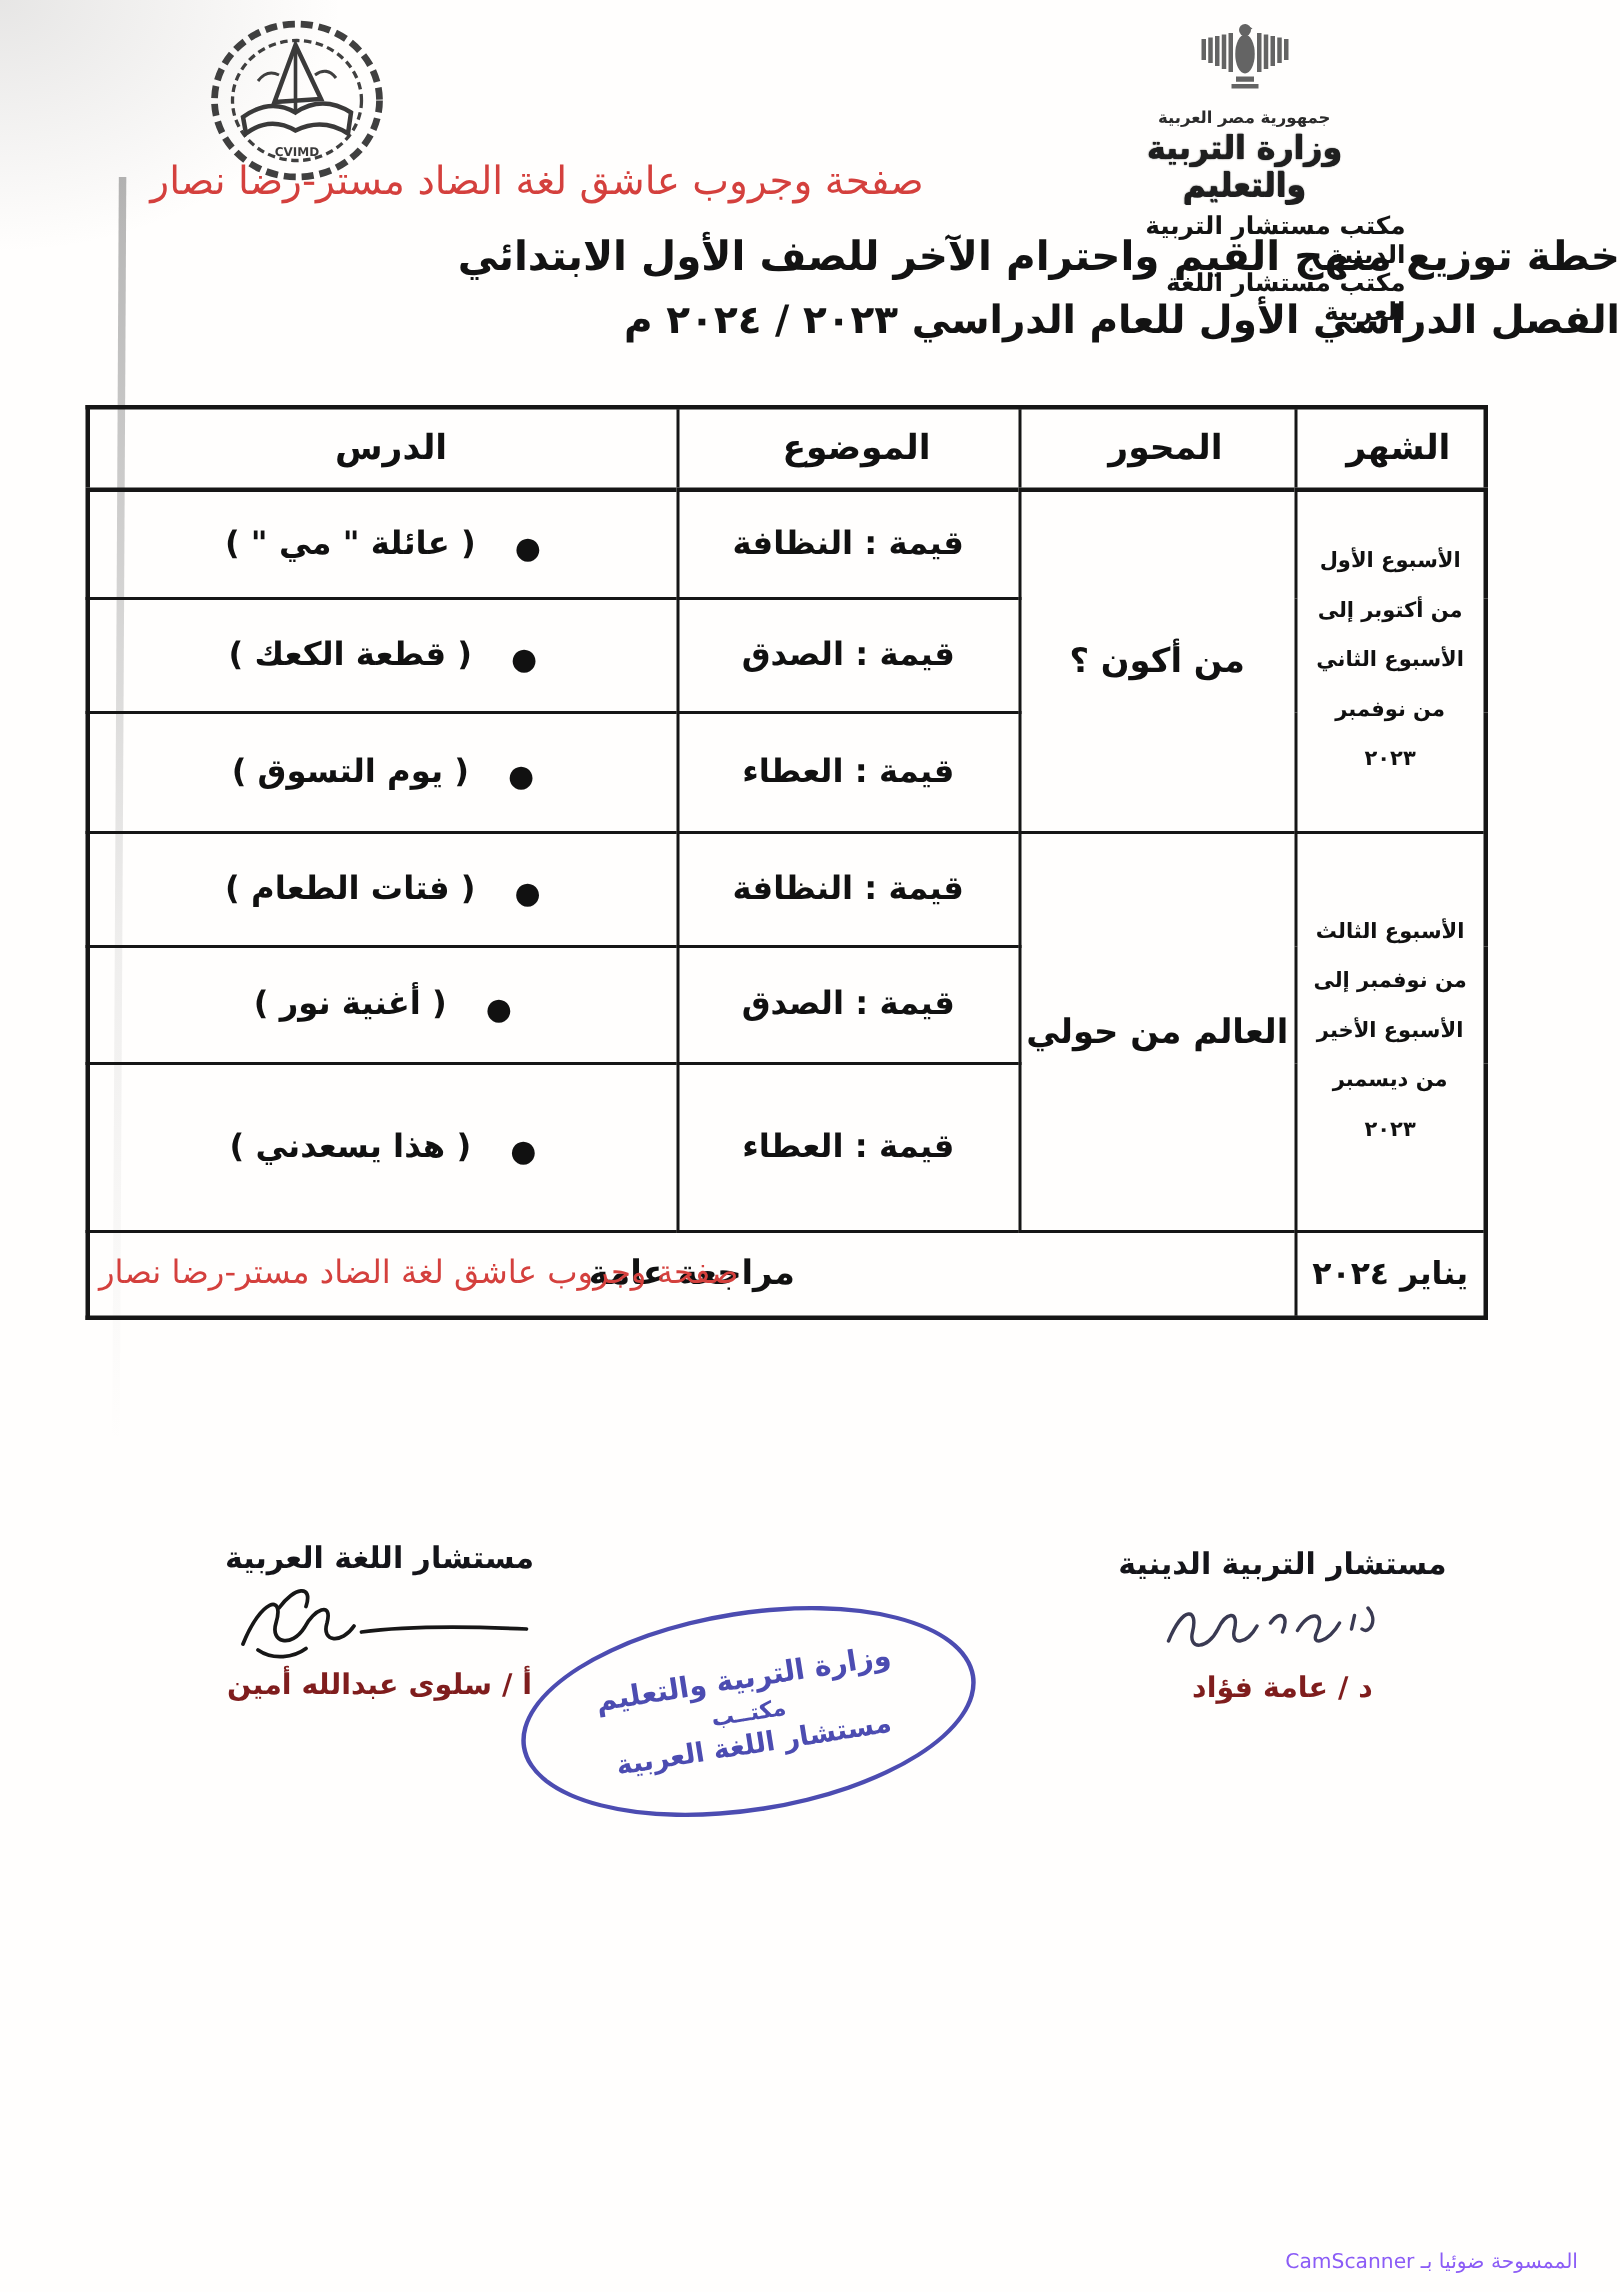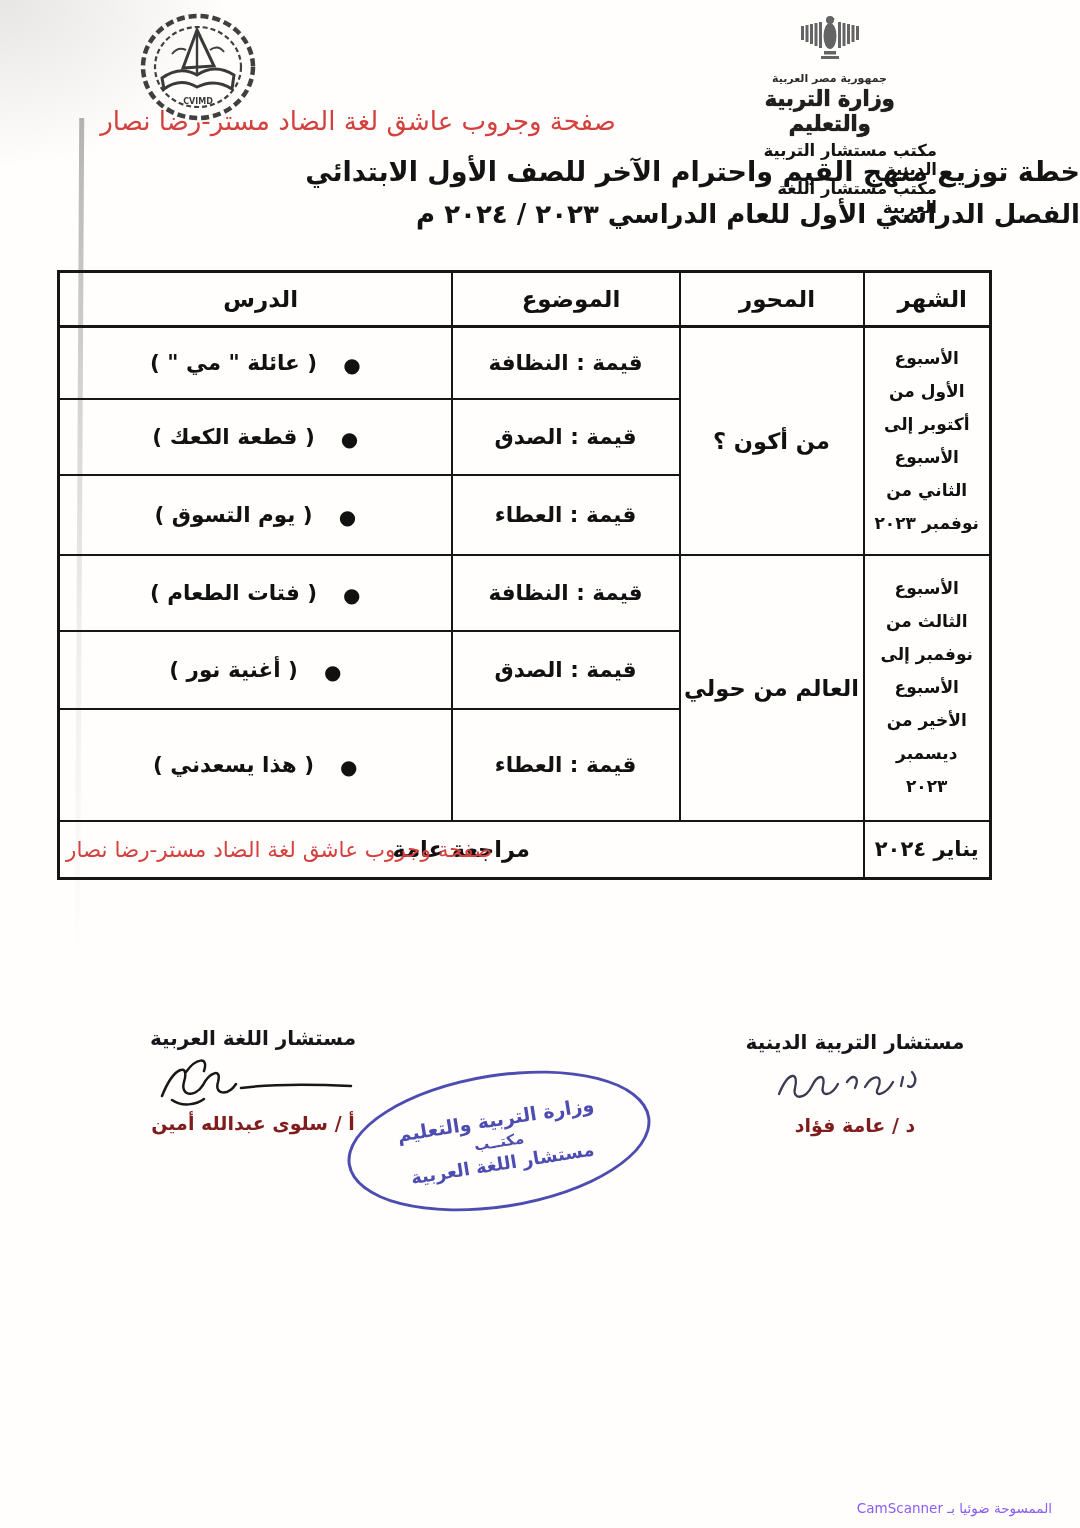--- a/index.html
+++ b/index.html
@@ -54,21 +54,21 @@
     border-collapse:collapse;table-layout:fixed;direction:rtl;
   }
   table.plan, table.plan td, table.plan th{border:2px solid #161616;}
   table.plan{border-width:3px;}
   table.plan th{
     height:50px;font-size:23px;font-weight:bold;text-align:center;vertical-align:middle;color:#111;
     border-bottom-width:3px;
     padding-left:12px;
   }
   table.plan td{vertical-align:middle;text-align:center;font-weight:bold;color:#111;}
-  td.month-cell{font-size:17px;line-height:33px;padding:4px 8px;}
+  td.month-cell{font-size:14px;line-height:33px;padding:4px 8px;}
   td.axis-cell{font-size:22.5px;}
   td.topic-cell{font-size:21.5px;letter-spacing:.5px;}
   td.lesson-cell{font-size:21.5px;}
   .lesson-wrap{display:flex;align-items:center;justify-content:center;gap:26px;direction:rtl;}
   .bullet{font-size:20px;line-height:1;transform:translateY(2px);}
   tr.r1{height:72px;} tr.r2{height:76px;} tr.r3{height:80px;}
   tr.r4{height:76px;} tr.r5{height:78px;} tr.r6{height:112px;}
   tr.rf{height:58px;}
   td.footer-merged{position:relative;}
   .review-label{font-size:22.5px;font-weight:bold;}

